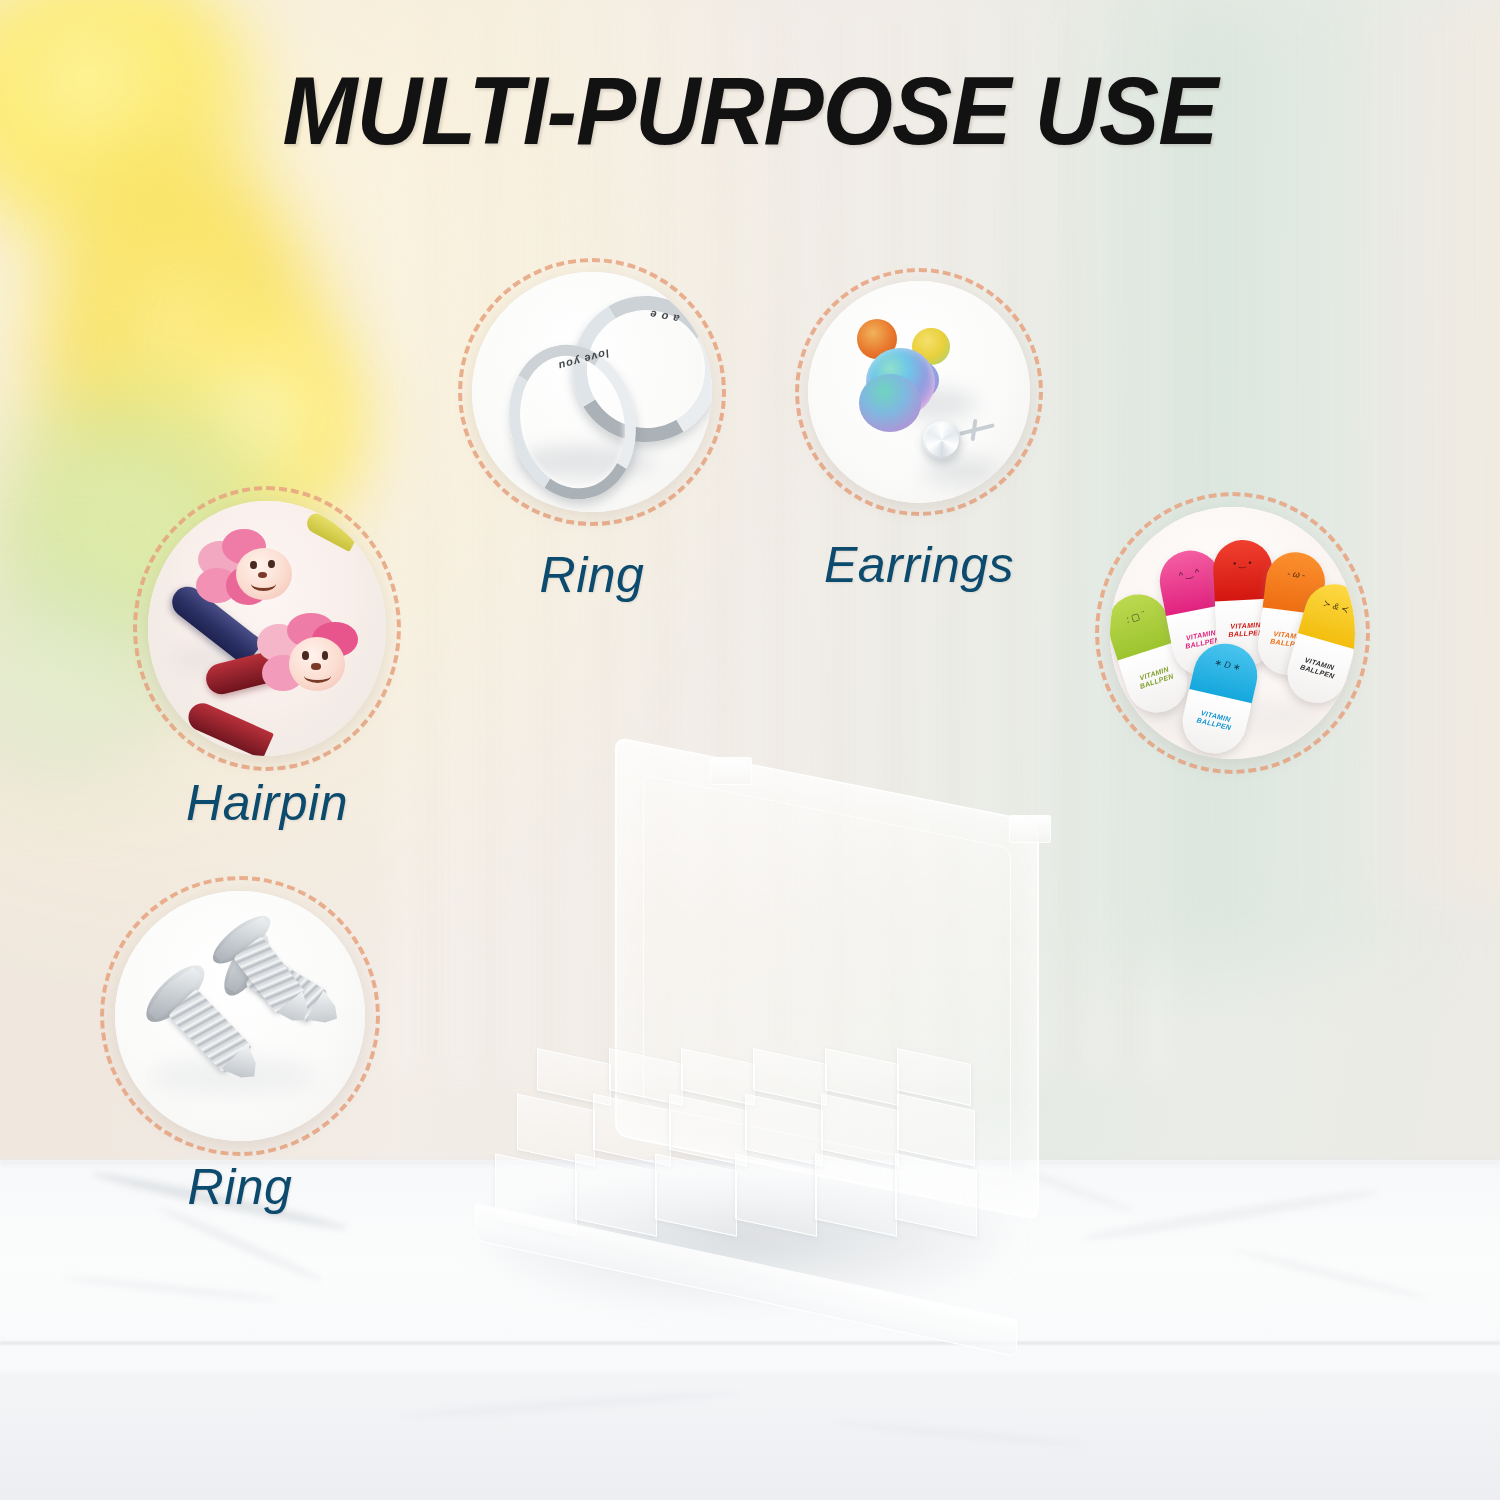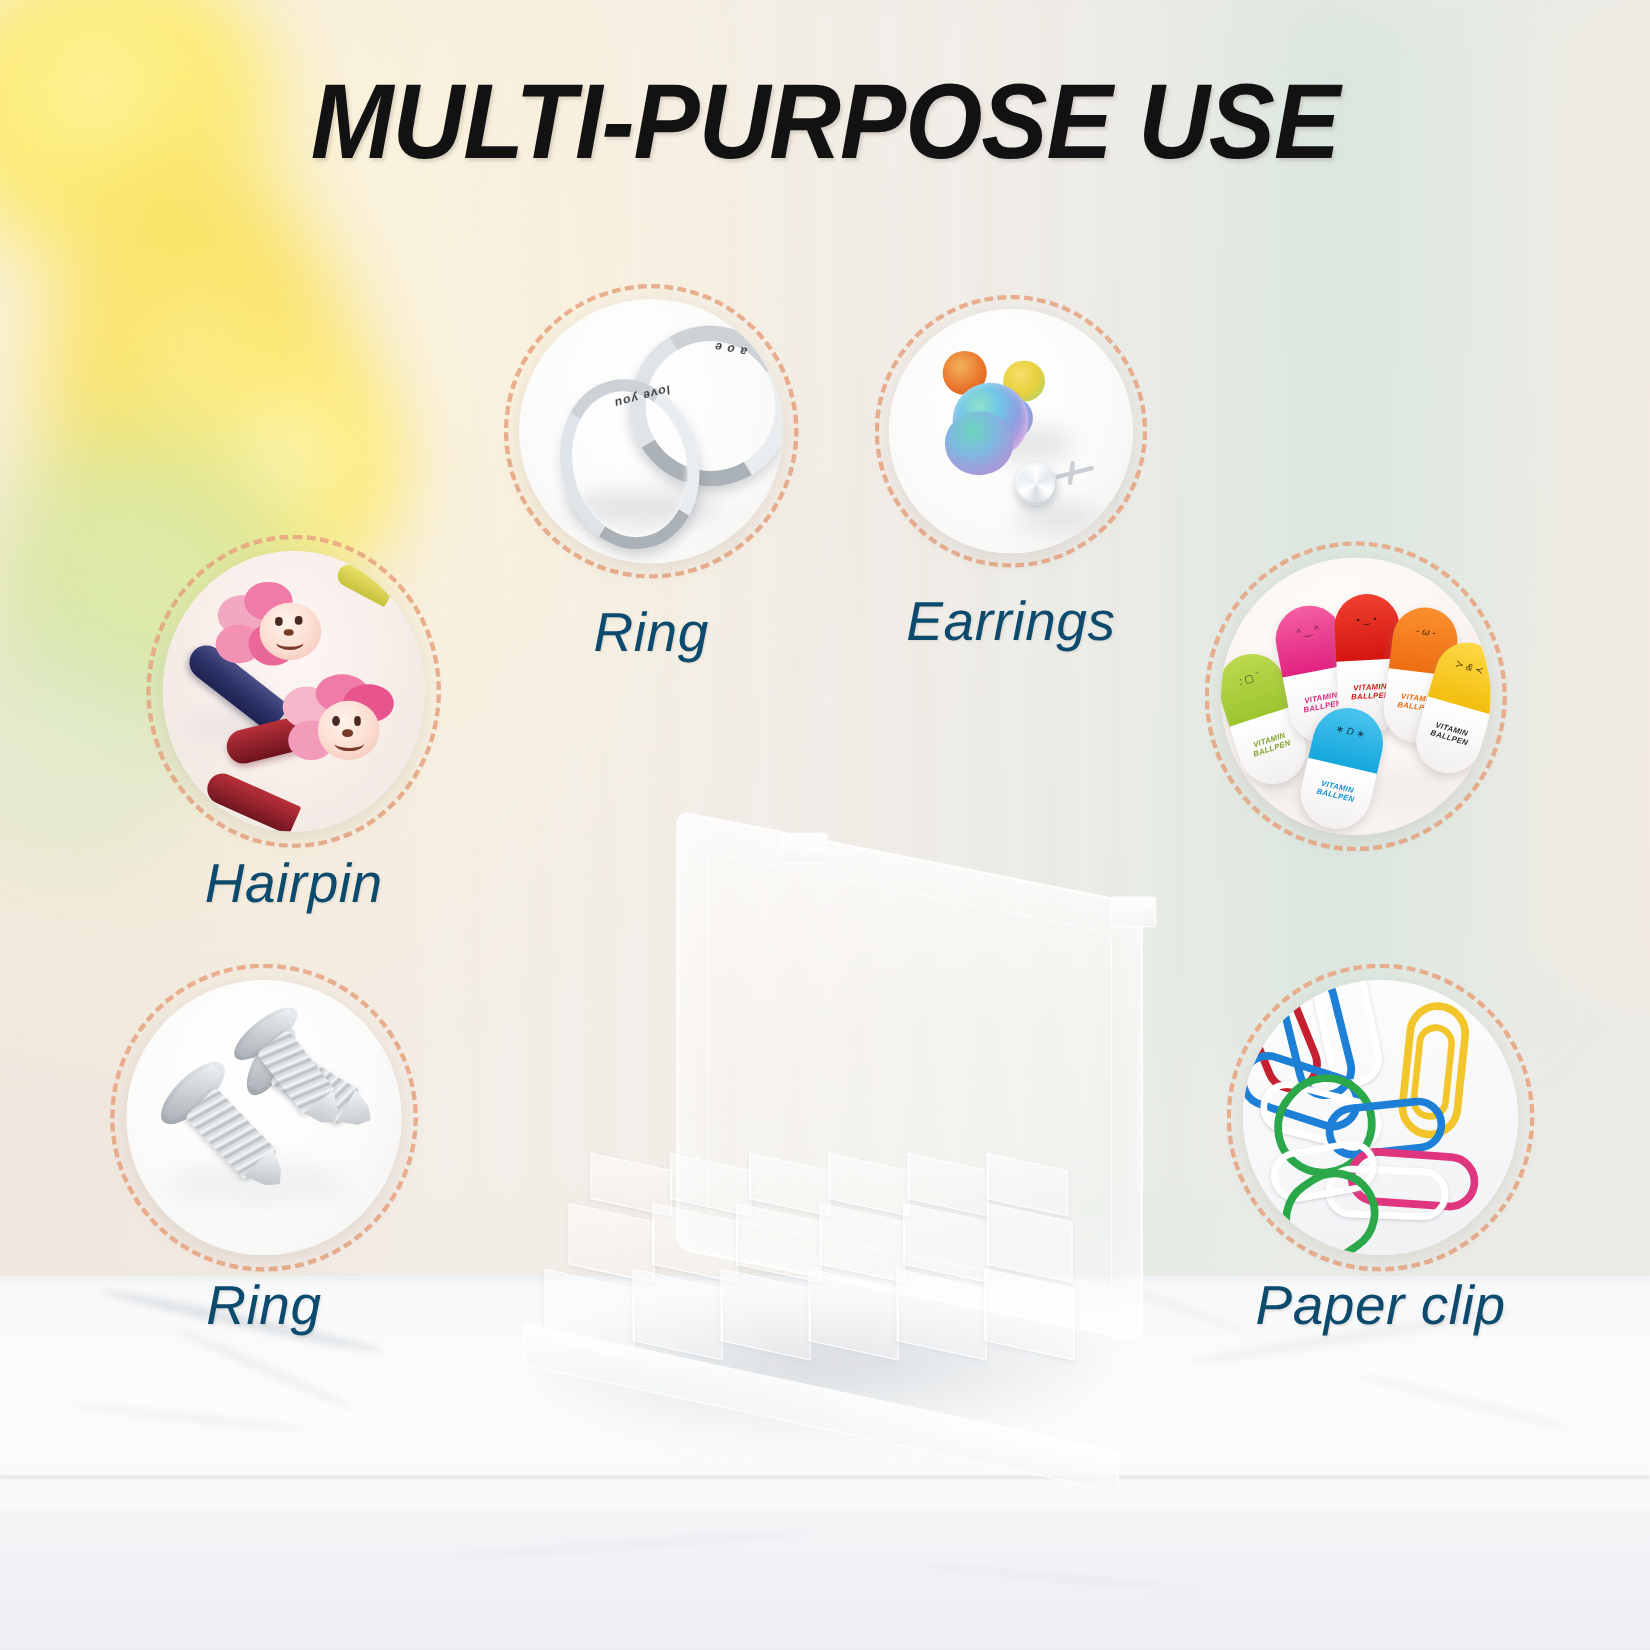--- a/index.html
+++ b/index.html
@@ -365,44 +365,20 @@
           <div class="sc-wash" style="left:0%;top:14%;width:24%;height:68%;"></div>
           <div class="sc-head" style="left:2%;top:19%;width:19%;height:58%;clip-path:polygon(26% 0,74% 0,100% 50%,74% 100%,26% 100%,0 50%);"></div>
           <div class="sc-shaft" style="left:20%;top:31%;width:62%;height:35%;"></div>
           <div class="sc-head" style="left:78%;top:32%;width:22%;height:33%;clip-path:polygon(0 0,70% 22%,100% 50%,70% 78%,0 100%);background:linear-gradient(145deg,#f4f6f7,#b2b8be);"></div>
         </div>
       </div>
     </div>
     <div class="cl-label" style="top:282px;">Ring</div>
   </div>
 
-  <div class="callout" style="left:1115px;top:876px;width:280px;height:280px;">
-    <div class="ring-dash"></div>
-    <div class="photo" style="left:15px;top:15px;right:15px;bottom:15px;">
-      <div class="scene" style="background:linear-gradient(170deg,#fdfdfd 0%,#f7f8f9 55%,#eef0f2 100%);">
-        <div class="pc" style="left:58%;top:8%;width:17%;height:44%;border:7px solid #f2c62a;transform:rotate(6deg);"></div>
-        <div class="pc" style="left:62%;top:16%;width:9%;height:30%;border:6px solid #f2c62a;transform:rotate(6deg);"></div>
-
-        <div class="pc" style="left:4%;top:2%;width:15%;height:34%;border:7px solid #c42030;transform:rotate(-22deg);"></div>
-        <div class="pc" style="left:16%;top:-4%;width:16%;height:42%;border:7px solid #1d7fd6;transform:rotate(-14deg);"></div>
-        <div class="pc" style="left:28%;top:-6%;width:15%;height:40%;border:6px solid #ffffff;transform:rotate(-12deg);box-shadow:0 1px 3px rgba(160,168,175,.5);"></div>
-
-        <div class="pc" style="left:-2%;top:30%;width:40%;height:15%;border:7px solid #1d7fd6;transform:rotate(18deg);"></div>
-        <div class="pc" style="left:6%;top:40%;width:40%;height:14%;border:6px solid #ffffff;transform:rotate(14deg);box-shadow:0 1px 3px rgba(160,168,175,.5);"></div>
-        <div class="pc" style="left:12%;top:34%;width:30%;height:32%;border:7px solid #2aa84a;transform:rotate(40deg);"></div>
-        <div class="pc" style="left:30%;top:44%;width:38%;height:14%;border:7px solid #1d7fd6;transform:rotate(-6deg);"></div>
-
-        <div class="pc" style="left:38%;top:62%;width:42%;height:15%;border:7px solid #e0357f;transform:rotate(4deg);"></div>
-        <div class="pc" style="left:30%;top:68%;width:40%;height:14%;border:6px solid #ffffff;transform:rotate(2deg);box-shadow:0 1px 3px rgba(160,168,175,.5);"></div>
-        <div class="pc" style="left:10%;top:60%;width:34%;height:14%;border:6px solid #ffffff;transform:rotate(-10deg);box-shadow:0 1px 3px rgba(160,168,175,.5);"></div>
-        <div class="pc" style="left:14%;top:70%;width:30%;height:26%;border:7px solid #2aa84a;transform:rotate(-34deg);"></div>
-      </div>
-    </div>
-    <div class="cl-label" style="top:282px;">Paper clip</div>
-  </div>
 
   <div class="box-wrap">
     <div class="box-shadow"></div>
 
     <div class="lid">
       <div class="lid-inner"></div>
     </div>
     <div class="tab tab-a"></div>
     <div class="tab tab-b"></div>
 

